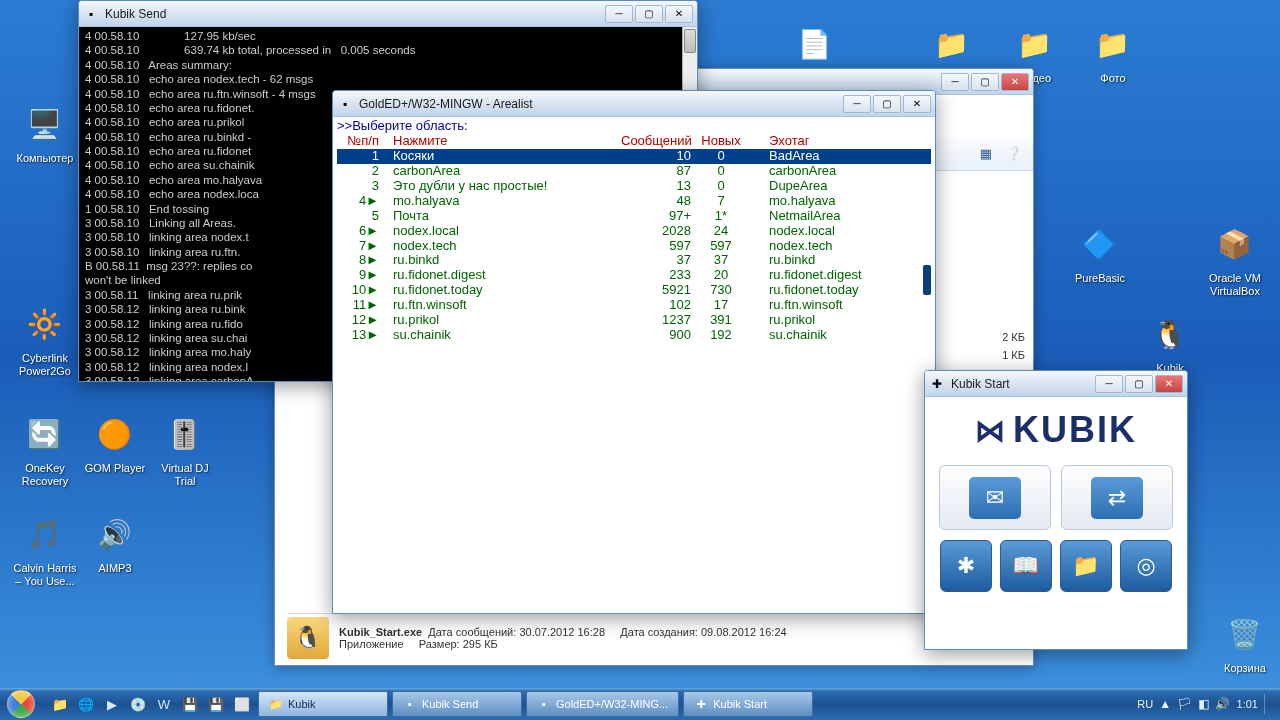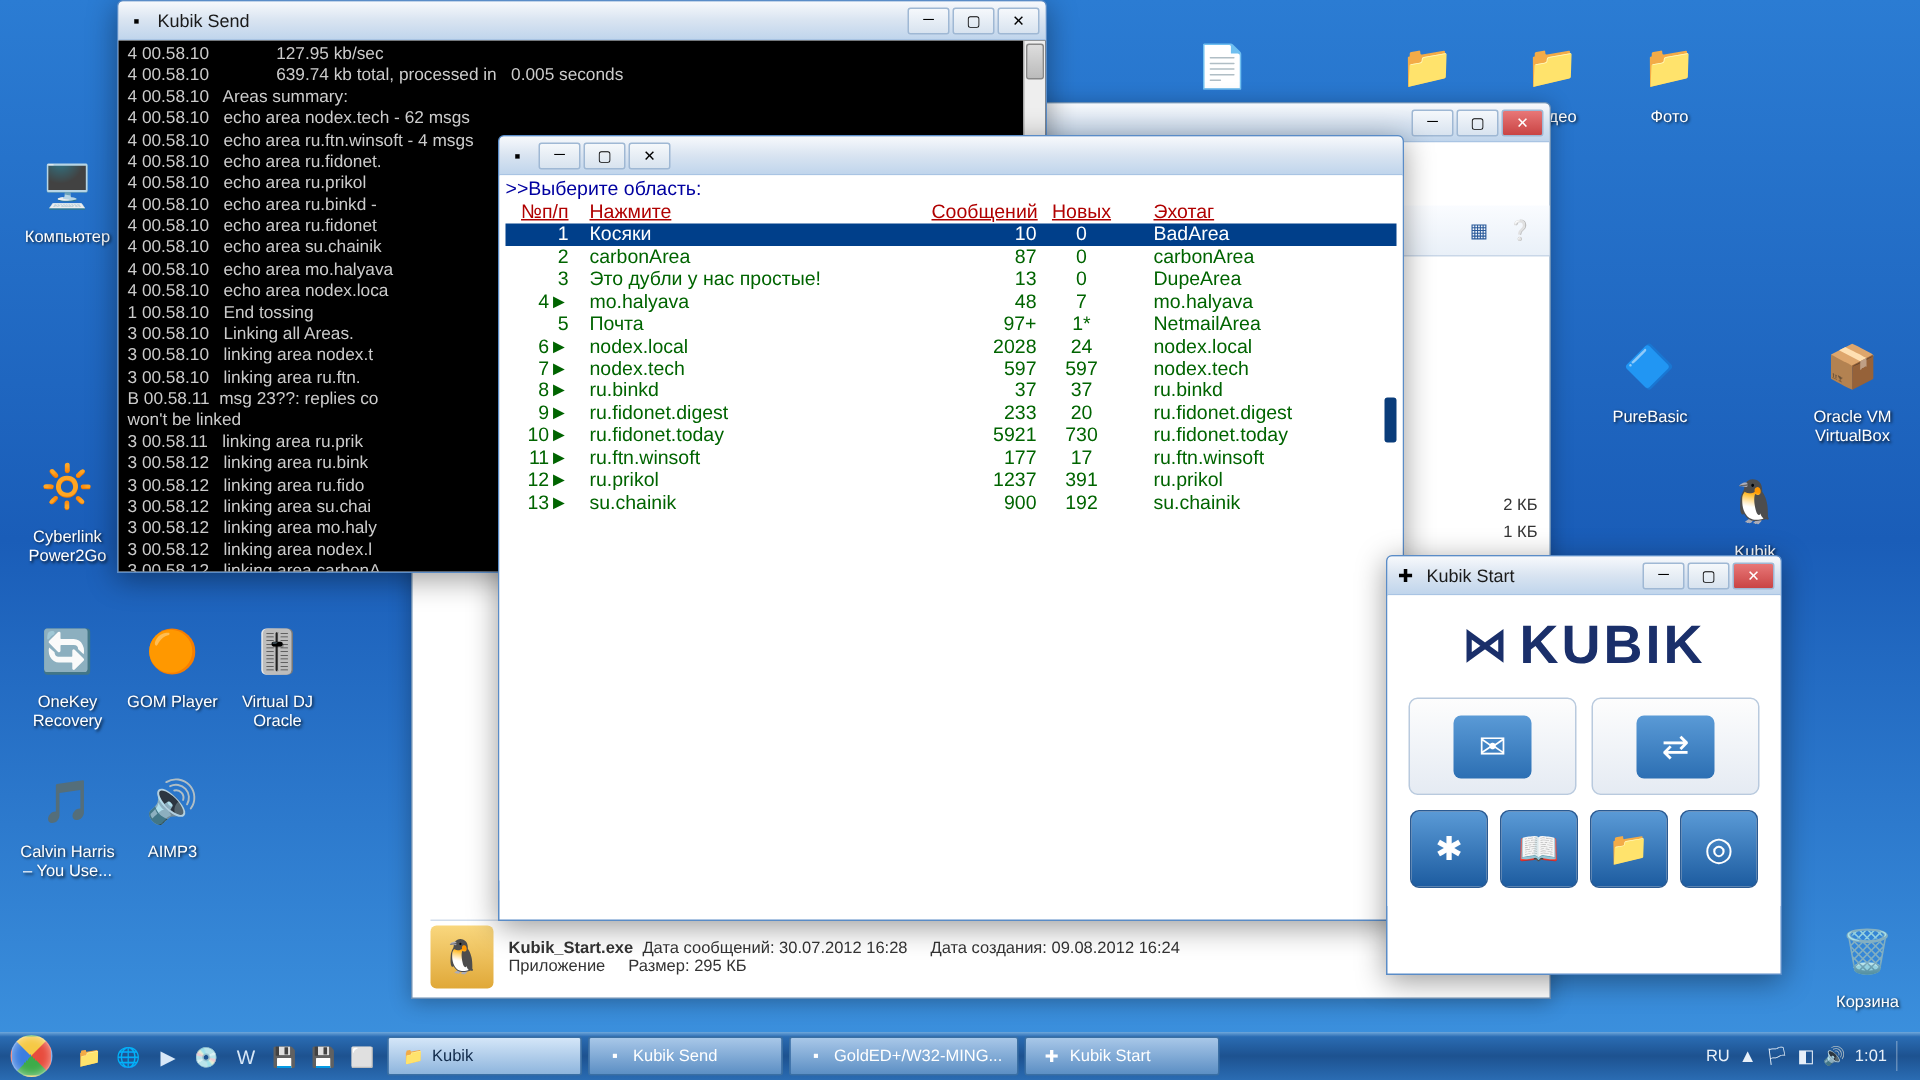--- a/index.html
+++ b/index.html
@@ -30,21 +30,21 @@
 .golded-row { display: flex; }
 .col-n { width: 46px; text-align: right; padding-right: 4px; color: #006400; }
 .col-marker { width: 10px; color: #006400; }
 .col-desc { flex: 1; color: #006400; }
 .col-msgs { width: 70px; text-align: right; color: #006400; }
 .col-new { width: 60px; text-align: center; color: #006400; }
 .col-tag { width: 180px; padding-left: 18px; color: #006400; }
 .golded-row.selected { background: #003f8a; }
 .golded-row.selected > * { color: #fff; }
 .golded-hdr-row { color: #b00000; }
-.golded-hdr-row > span { color: #b00000 !important; text-decoration: underline; }
+.golded-hdr-row > span { color: #b00000 !important; }
 .golded-status { background: #c0c0c0; color: #003366; font-family: "Consolas", monospace; font-size: 12px; padding: 4px 6px; border-top: 1px solid #888; }
 .golded-scrollbar { position: absolute; right: 4px; top: 148px; width: 8px; height: 430px; background: transparent; }
 .golded-scroll-thumb { position: absolute; top: 0; width: 8px; height: 30px; background: #0a3c7a; border-radius: 2px; }
 
 
 .explorer-window { position: absolute; background: #fff; border: 1px solid #6b8fb5; border-radius: 4px 4px 0 0; box-shadow: 0 2px 14px rgba(0,0,0,0.3); }
 .explorer-toolbar { height: 34px; background: linear-gradient(#fafcff,#e9f0f8); border-bottom: 1px solid #c9d7e8; display: flex; align-items: center; justify-content: flex-end; gap: 6px; padding-right: 8px; }
 .explorer-tbtn { width: 22px; height: 22px; display: flex; align-items: center; justify-content: center; font-size: 13px; color: #2a5a9a; }
 .explorer-side { position: absolute; left: 8px; top: 60px; width: 120px; }
 .explorer-item { font-size: 12px; color: #1a3a6a; padding: 8px 0 0 16px; }
@@ -100,21 +100,21 @@
     <div class="desktop-icon" style="left: 80px; top: 410px;">
       <div class="ico">🟠</div>
       <div class="lbl">GOM Player</div>
     </div>
     <div class="desktop-icon" style="left: 80px; top: 510px;">
       <div class="ico">🔊</div>
       <div class="lbl">AIMP3</div>
     </div>
     <div class="desktop-icon" style="left: 150px; top: 410px;">
       <div class="ico">🎚️</div>
-      <div class="lbl">Virtual DJ Oracle</div>
+      <div class="lbl">Virtual DJ Trial</div>
     </div>
     <div class="desktop-icon" style="left: 780px; top: 20px;">
       <div class="ico">📄</div>
       <div class="lbl">Kubik stat txt</div>
     </div>
     <div class="desktop-icon" style="left: 917px; top: 20px;">
       <div class="ico">📁</div>
       <div class="lbl">Новая папка</div>
     </div>
     <div class="desktop-icon" style="left: 1000px; top: 20px;">
@@ -220,20 +220,21 @@
 1 00.58.13   End
 Отправка завершена.
 Нажмите ENTER, чтобы выйти.</div>
     <div class="console-scrollbar"><div class="console-thumb"></div></div>
   </div>
 </div>
 
 <div class="window" style="left:332px; top:90px; width:604px; height:524px;">
   <div class="titlebar">
     <span class="title-icon">▪</span>
+    <span class="title-text">GoldED+/W32-MINGW - Arealist</span>
     <div class="winbtns">
       <div class="winbtn">─</div>
       <div class="winbtn">▢</div>
       <div class="winbtn">✕</div>
     </div>
   </div>
   <div class="golded-body" style="height:470px; position:relative;">
     <div class="golded-header">&gt;&gt;Выберите область:</div>
     <div class="golded-row golded-hdr-row">
       <span class="col-n">№п/п</span>
@@ -321,21 +322,21 @@
           <span class="col-marker"></span>
           <span class="col-desc">ru.fidonet.today</span>
           <span class="col-msgs">5921</span>
           <span class="col-new">730</span>
           <span class="col-tag">ru.fidonet.today</span>
         </div>
         <div class="golded-row">
           <span class="col-n">11►</span>
           <span class="col-marker"></span>
           <span class="col-desc">ru.ftn.winsoft</span>
-          <span class="col-msgs">177</span>
+          <span class="col-msgs">102</span>
           <span class="col-new">17</span>
           <span class="col-tag">ru.ftn.winsoft</span>
         </div>
         <div class="golded-row">
           <span class="col-n">12►</span>
           <span class="col-marker"></span>
           <span class="col-desc">ru.prikol</span>
           <span class="col-msgs">1237</span>
           <span class="col-new">391</span>
           <span class="col-tag">ru.prikol</span>

